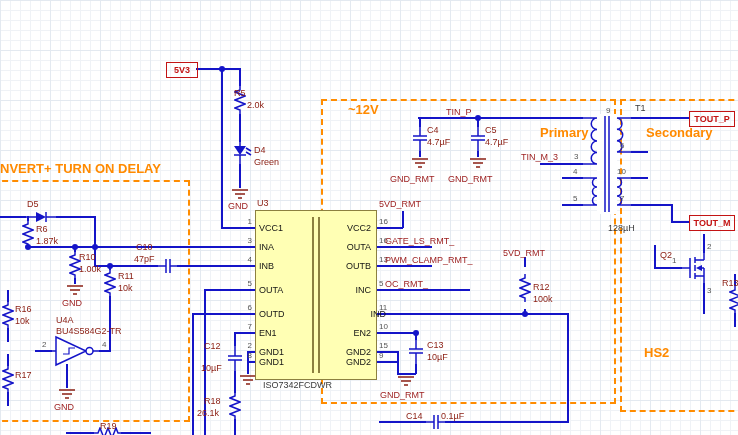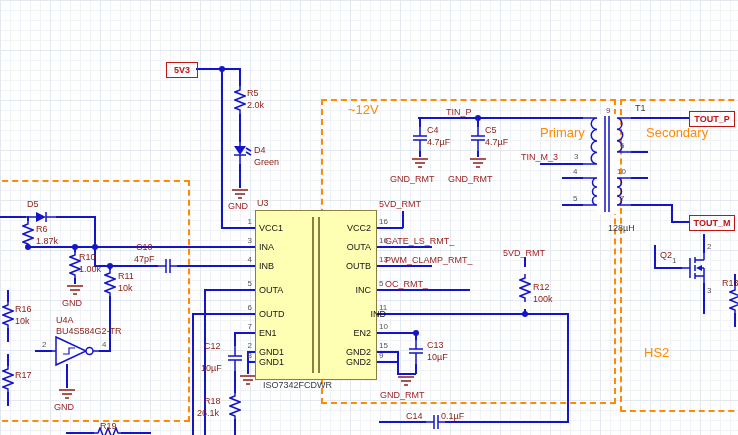--- a/index.html
+++ b/index.html
@@ -15,21 +15,21 @@
   .wh{height:2px}.wv{width:2px}
   .dot{position:absolute;width:6px;height:6px;border-radius:3px;background:#1414c8;z-index:2}
   .t{position:absolute;white-space:nowrap;z-index:4;font-size:9px;line-height:10px}
   .ref{color:#8a1c10}
   .net{color:#9b1b1b}
   .cmt{color:#3a3a3a}
   .pn{font-size:8px;line-height:9px;color:#555}
   .pname{color:#141414}
   .num-l{width:16px;text-align:right}
   .name-r{width:66px;text-align:right}
-  .org{color:#ff8a00;font-weight:normal;font-size:13px;line-height:14px}
+  .org{color:#ff8a00;font-weight:bold;font-size:13px;line-height:14px}
   .box{position:absolute;border:2px dashed #ff8c00;z-index:1}
   .sym{position:absolute;z-index:3;color:#1414c8}
   .gsym{color:#8a2015}
   .port{position:absolute;z-index:4;border:1.5px solid #c31414;color:#c31414;font-size:9px;
     font-weight:bold;display:flex;align-items:center;justify-content:center;background:transparent}
   .ic{position:absolute;left:255px;top:210px;width:120px;height:168px;background:#ffffb4;
     border:1.5px solid #8c8040;z-index:3}
   .ic .bar{position:absolute;top:6px;bottom:6px;width:1.5px;background:#8c8040}
 </style>
 </head>
@@ -71,34 +71,35 @@
         <path d="M20,13 L14,16 L20,19 Z" fill="currentColor"></path>
       </symbol>
 </defs>
 </svg>
 
 <div id="sch">
 
   <div class="box" style="left:-8px;top:180px;width:194px;height:238px"></div>
   <div class="box" style="left:321px;top:99px;width:291px;height:301px"></div>
   <div class="box" style="left:620px;top:99px;width:130px;height:309px"></div>
+  <span class="t org" style="left:0px;top:162px">NVERT+ TURN ON DELAY</span>
   <span class="t org" style="left:348px;top:103px">~12V</span>
   <span class="t org" style="left:540px;top:126px">Primary</span>
   <span class="t org" style="left:646px;top:126px">Secondary</span>
   <span class="t org" style="left:644px;top:346px">HS2</span>
 
   <div class="port" style="left:166px;top:62px;width:30px;height:14px">5V3</div>
   <i class="wh" style="left:196px;top:68px;width:44px"></i>
   <i class="wv" style="left:221px;top:68px;height:160px"></i>
   <i class="dot" style="left:219px;top:66px"></i>
   <i class="wv" style="left:239px;top:68px;height:18px"></i>
   <svg class="sym" style="left:234px;top:86px" width="12" height="28">
       <use href="#res-v"></use>
     </svg>
-  <span class="t ref" style="left:247px;top:88px">R5</span>
+  <span class="t ref" style="left:234px;top:88px">R5</span>
   <span class="t ref" style="left:247px;top:100px">2.0k</span>
   <i class="wv" style="left:239px;top:114px;height:28px"></i>
   <svg class="sym" style="left:230px;top:142px" width="24" height="22">
       <use href="#led-v"></use>
     </svg>
   <span class="t ref" style="left:254px;top:145px">D4</span>
   <span class="t ref" style="left:254px;top:157px">Green</span>
   <i class="wv" style="left:239px;top:164px;height:24px"></i>
   <svg class="sym gsym" style="left:231px;top:188px" width="18" height="12">
       <use href="#gnd-s"></use>

